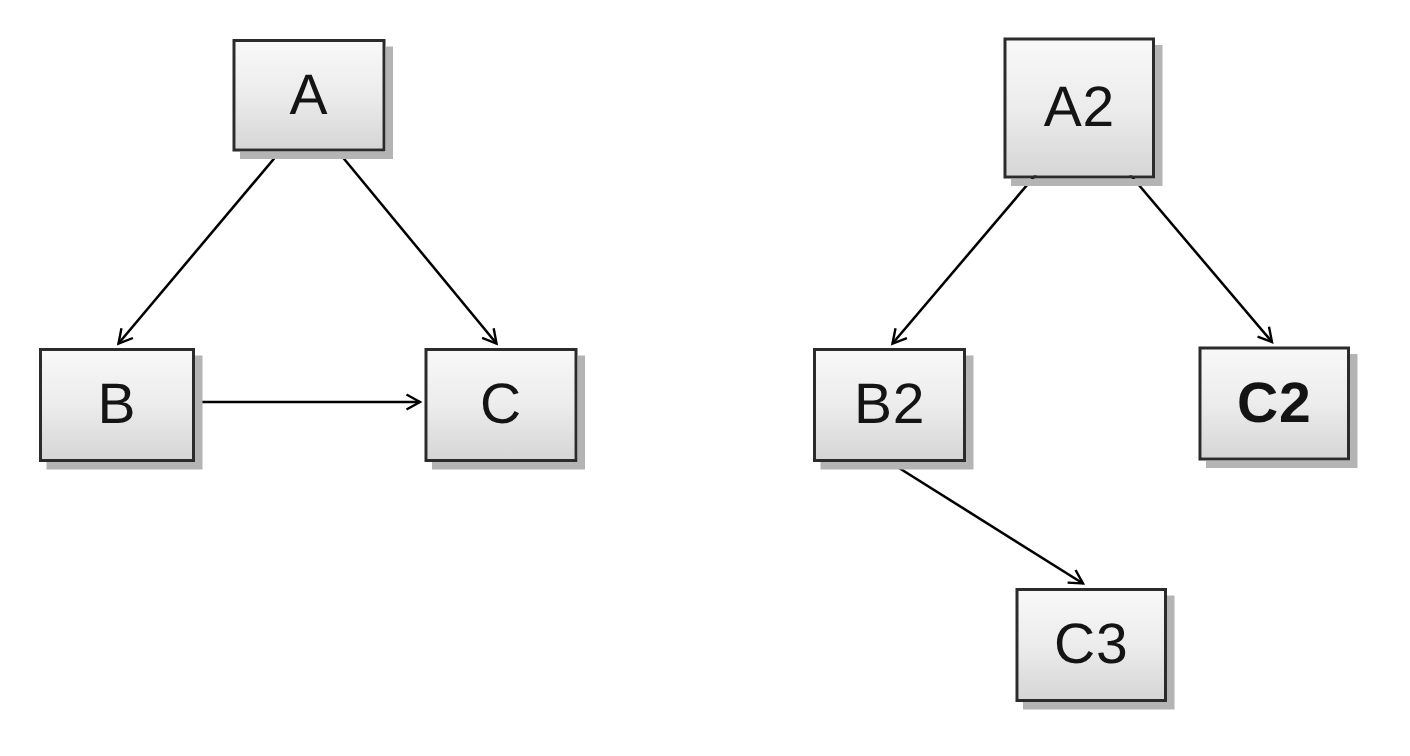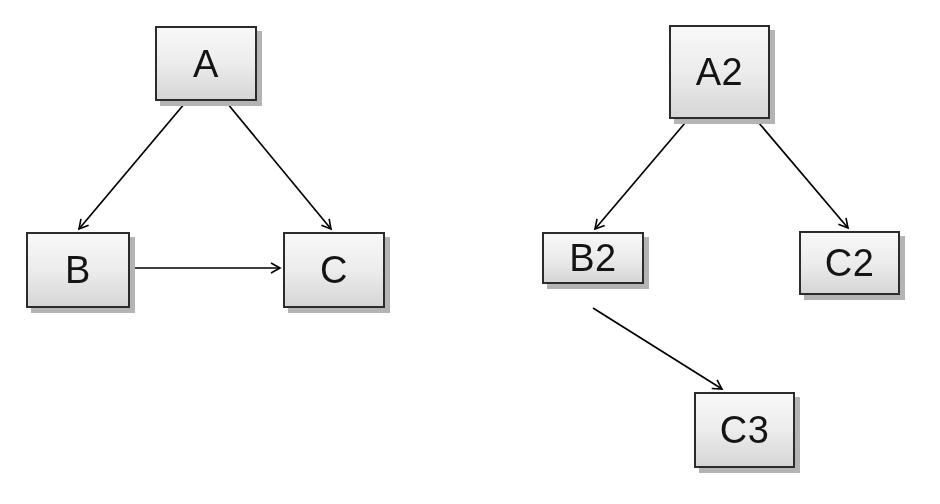--- a/index.html
+++ b/index.html
@@ -38,23 +38,23 @@
     line-height: 1;
     color: #141414;
     letter-spacing: 0.5px;
     user-select: none;
   }
   
   #node-a  { left: 155px; top: 26px;  width: 102px; height: 75px; }
   #node-b  { left: 26px;  top: 232px; width: 104px; height: 76px; }
   #node-c  { left: 283px; top: 232px; width: 102px; height: 76px; }
   #node-a2 { left: 669px; top: 25px;  width: 101px; height: 94px; }
-  #node-b2 { left: 542px; top: 232px; width: 102px; height: 52px; }
-  #node-c2 { left: 799px; top: 231px; width: 101px; height: 64px; }
-  #node-c3 { left: 677px; top: 392px; width: 101px; height: 76px; margin-left: 17px; }
+  #node-b2 { left: 542px; top: 232px; width: 102px; height: 76px; }
+  #node-c2 { left: 799px; top: 231px; width: 101px; height: 76px; font-weight: bold; }
+  #node-c3 { left: 677px; top: 392px; width: 101px; height: 76px; }
 </style>
 </head>
 <body>
 
 <div class="canvas">
 
   <svg class="edges-layer" width="940" height="504" viewBox="0 0 940 504" xmlns="http://www.w3.org/2000/svg">
     <defs>
       <marker id="arrowhead" markerWidth="16" markerHeight="16" refX="11" refY="7" orient="auto" markerUnits="userSpaceOnUse">
         <path d="M2,2 L11,7 L2,12" fill="none" stroke="#000000" stroke-width="1.6"></path>

